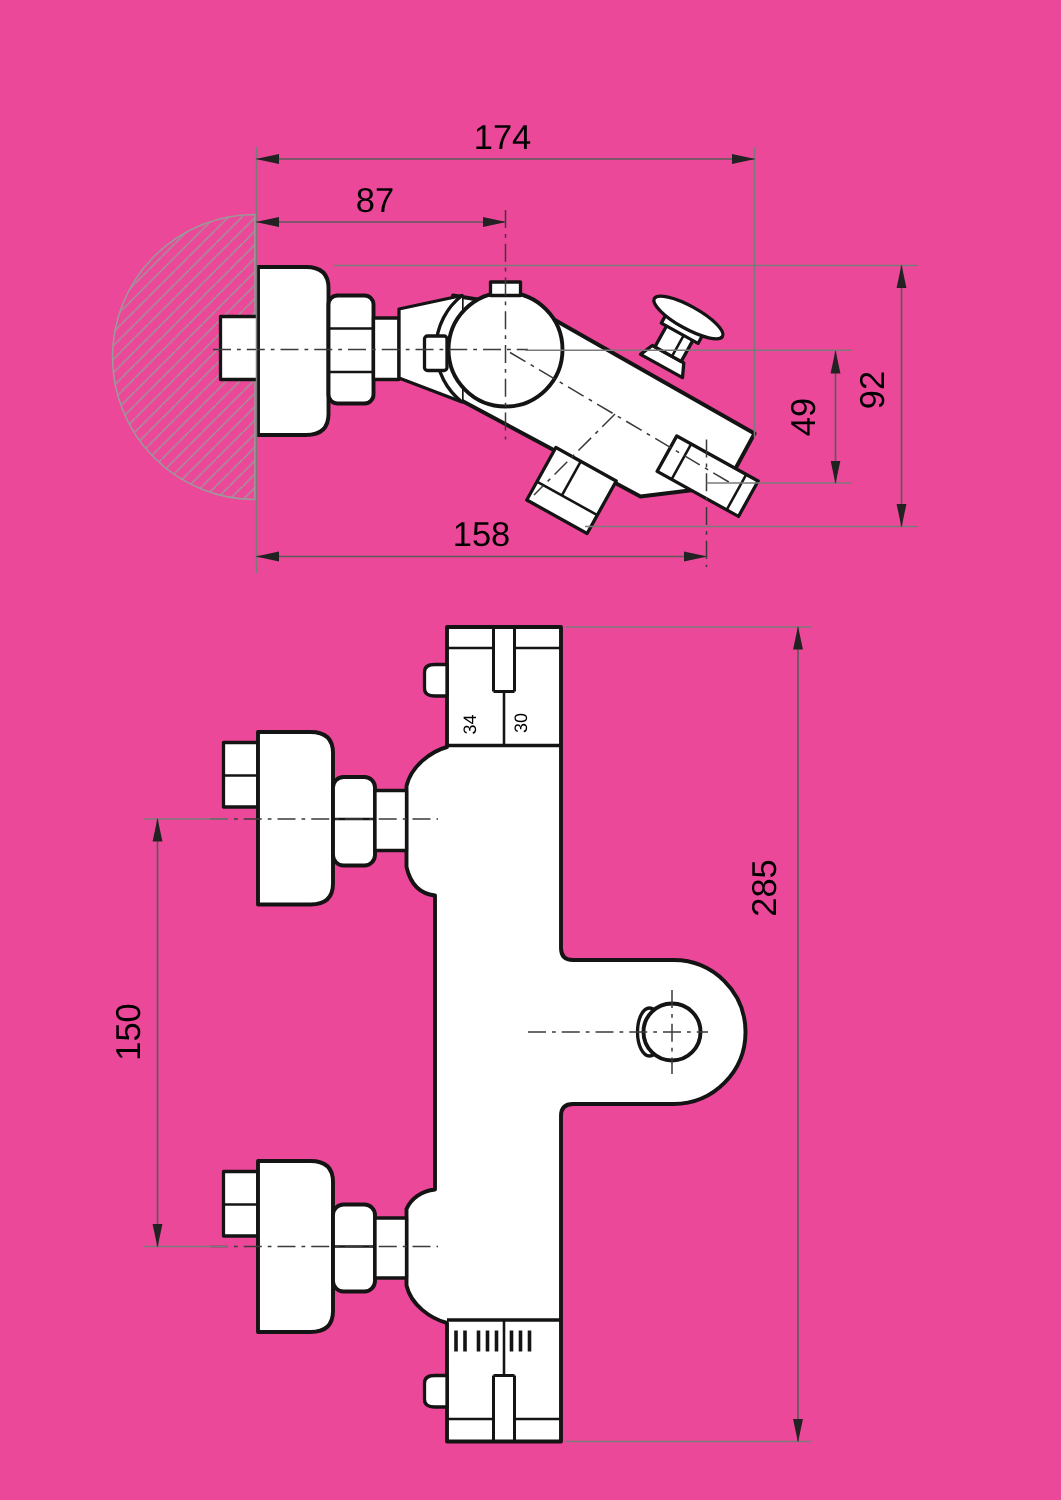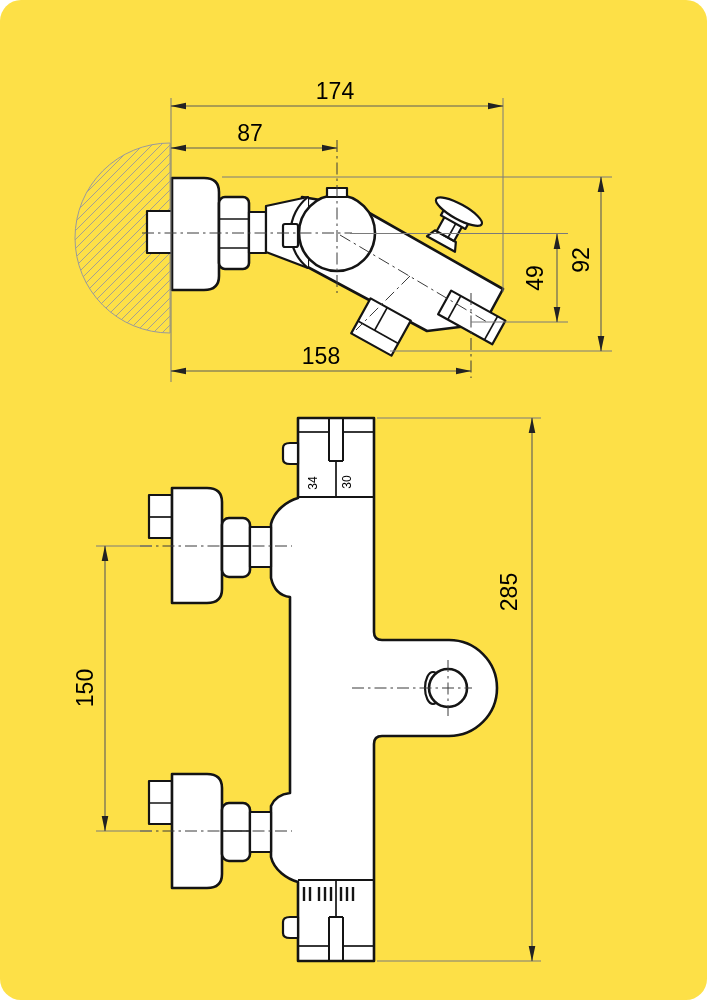--- a/index.html
+++ b/index.html
@@ -1,17 +1,17 @@
 <!DOCTYPE html>
 <html><head>
 <meta charset="utf-8">
 <style>
   html,body{margin:0;padding:0;background:#fff;}
-  .stage{position:relative;width:707px;height:1000px;background:#fde047;overflow:hidden;
-         font-family:"Liberation Sans","DejaVu Sans",sans-serif;border-radius:21px;}
+  .stage{position:relative;width:707px;height:1000px;background:#ec4899;overflow:hidden;
+         font-family:"Liberation Sans","DejaVu Sans",sans-serif;}
   svg{position:absolute;inset:0;}
   svg text{fill:#000;font-family:"Liberation Sans","DejaVu Sans",sans-serif;}
   .dim-label{font-size:23px;}
   .scale-label{font-size:12px;}
   .outline{fill:#fff;stroke:#141414;stroke-width:2.6;stroke-linejoin:round;}
   .outline-med{fill:#fff;stroke:#141414;stroke-width:2.2;stroke-linejoin:round;}
   .detail{fill:none;stroke:#141414;stroke-width:1.7;}
   .dimline{stroke:#5a5a5a;stroke-width:1.1;fill:none;}
   .extline{stroke:#7a7a7a;stroke-width:1;fill:none;}
   .centerline{stroke:#3a3a3a;stroke-width:1;fill:none;stroke-dasharray:12 4 2.5 4;}

